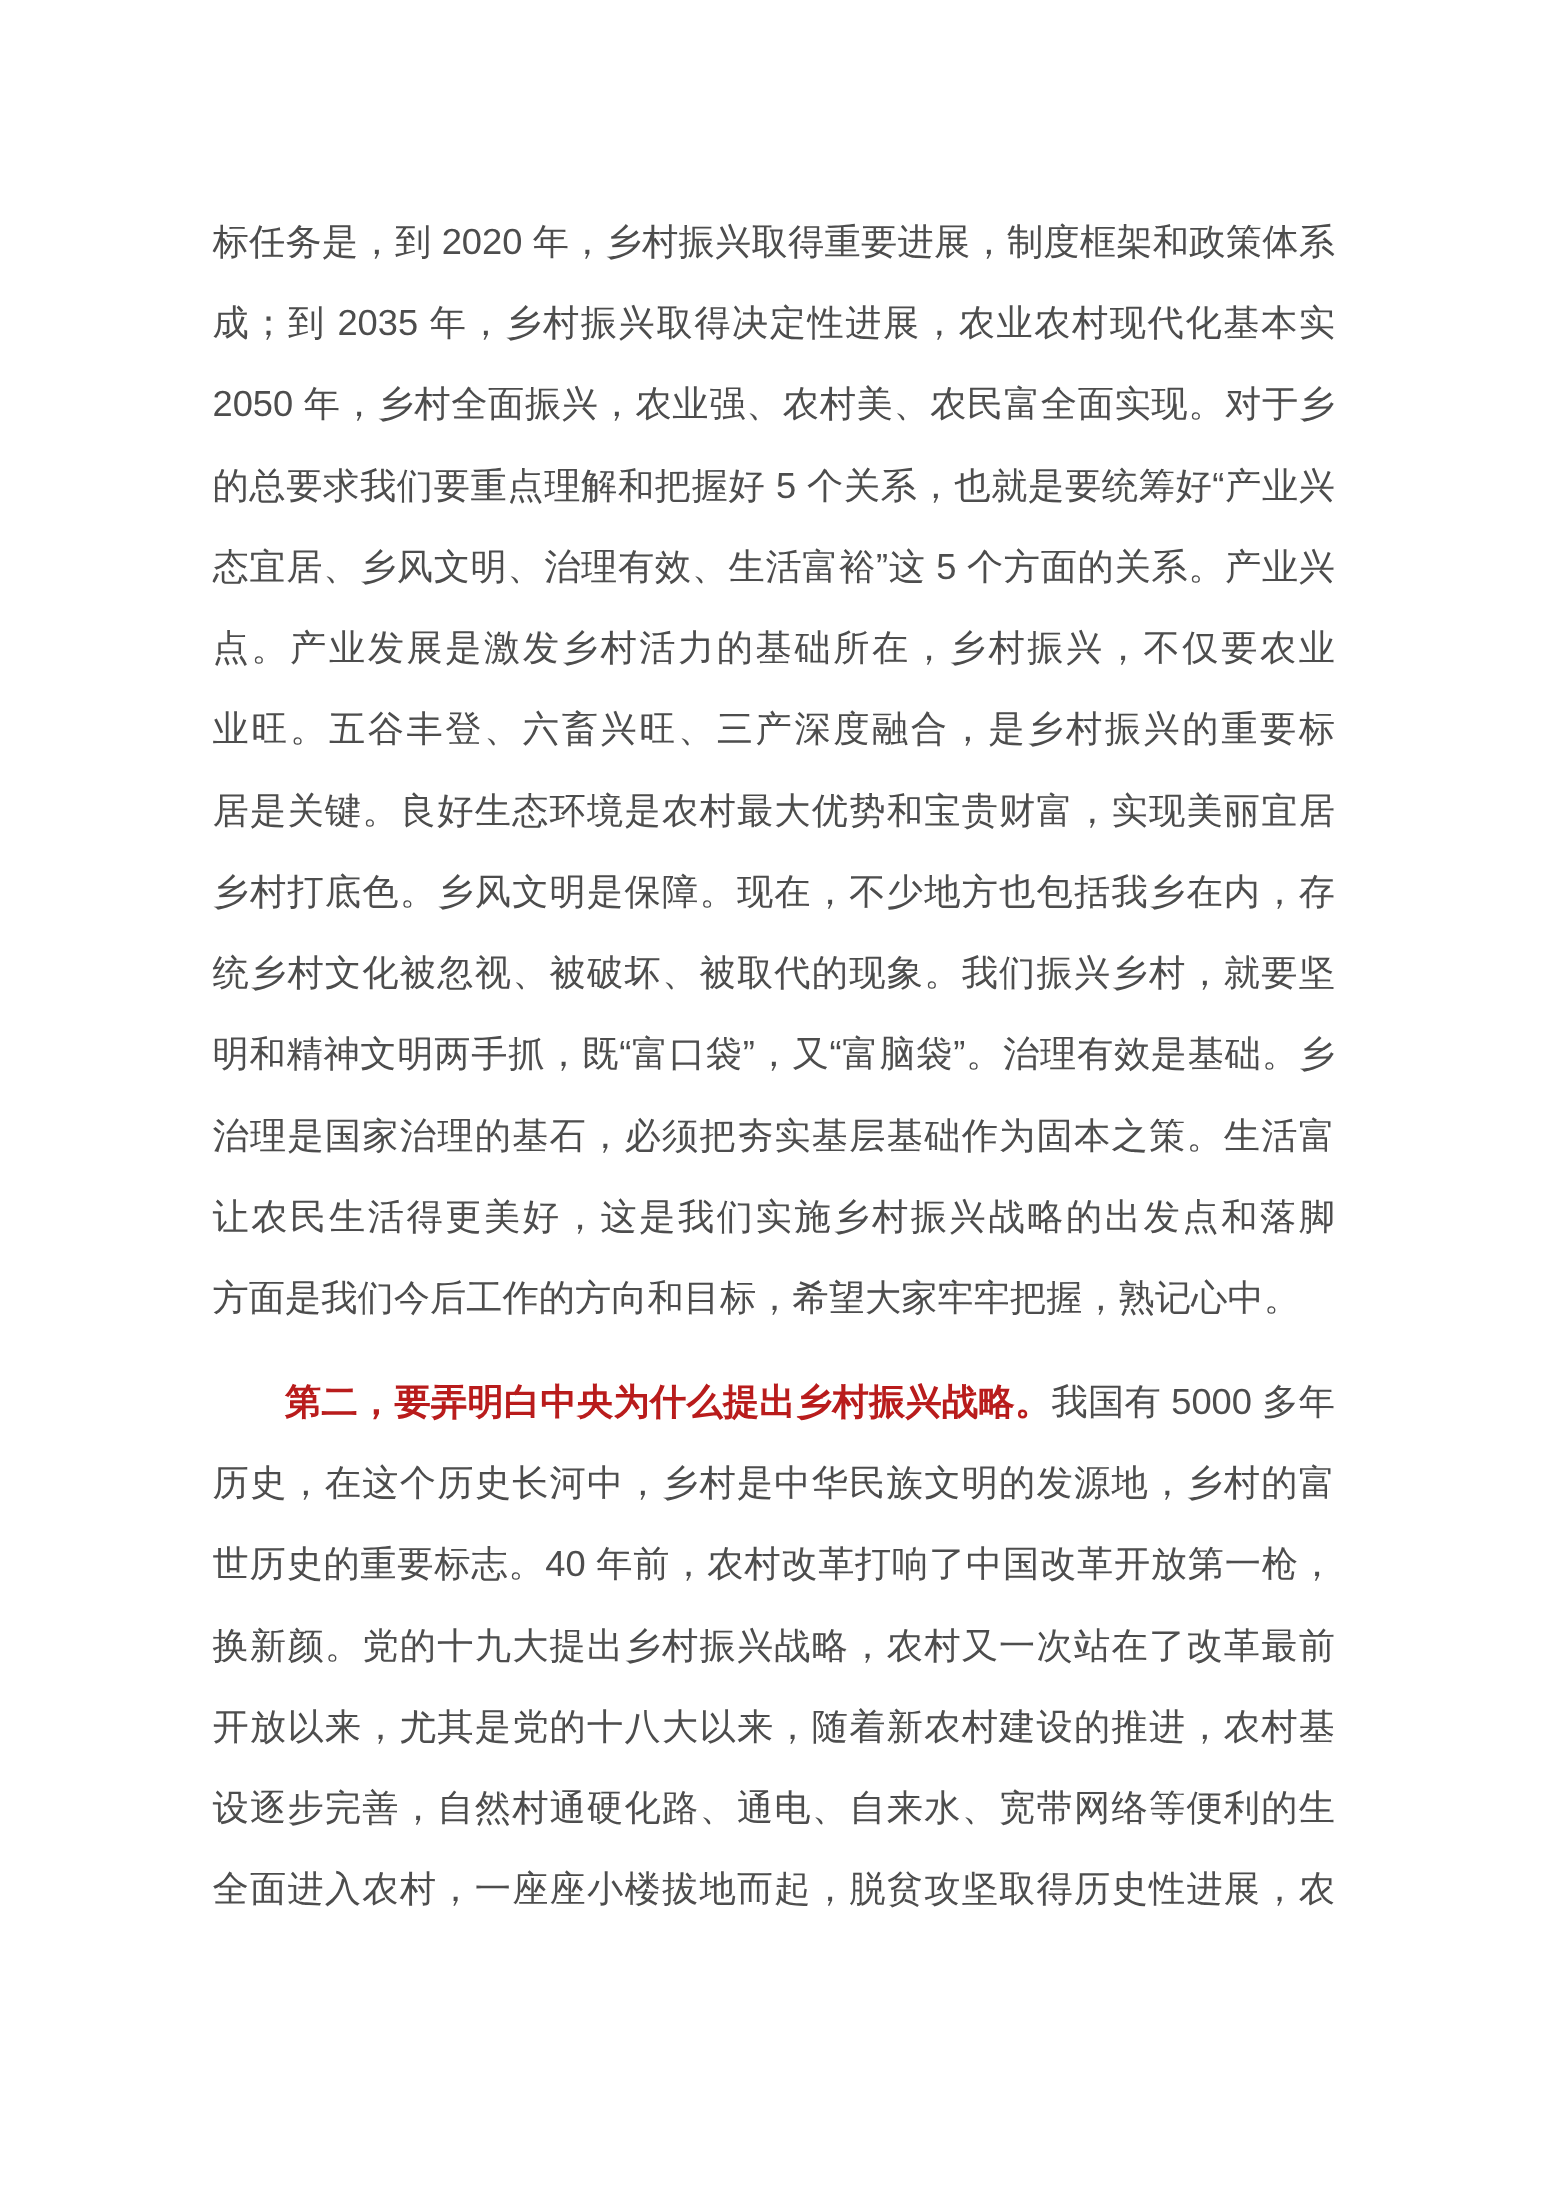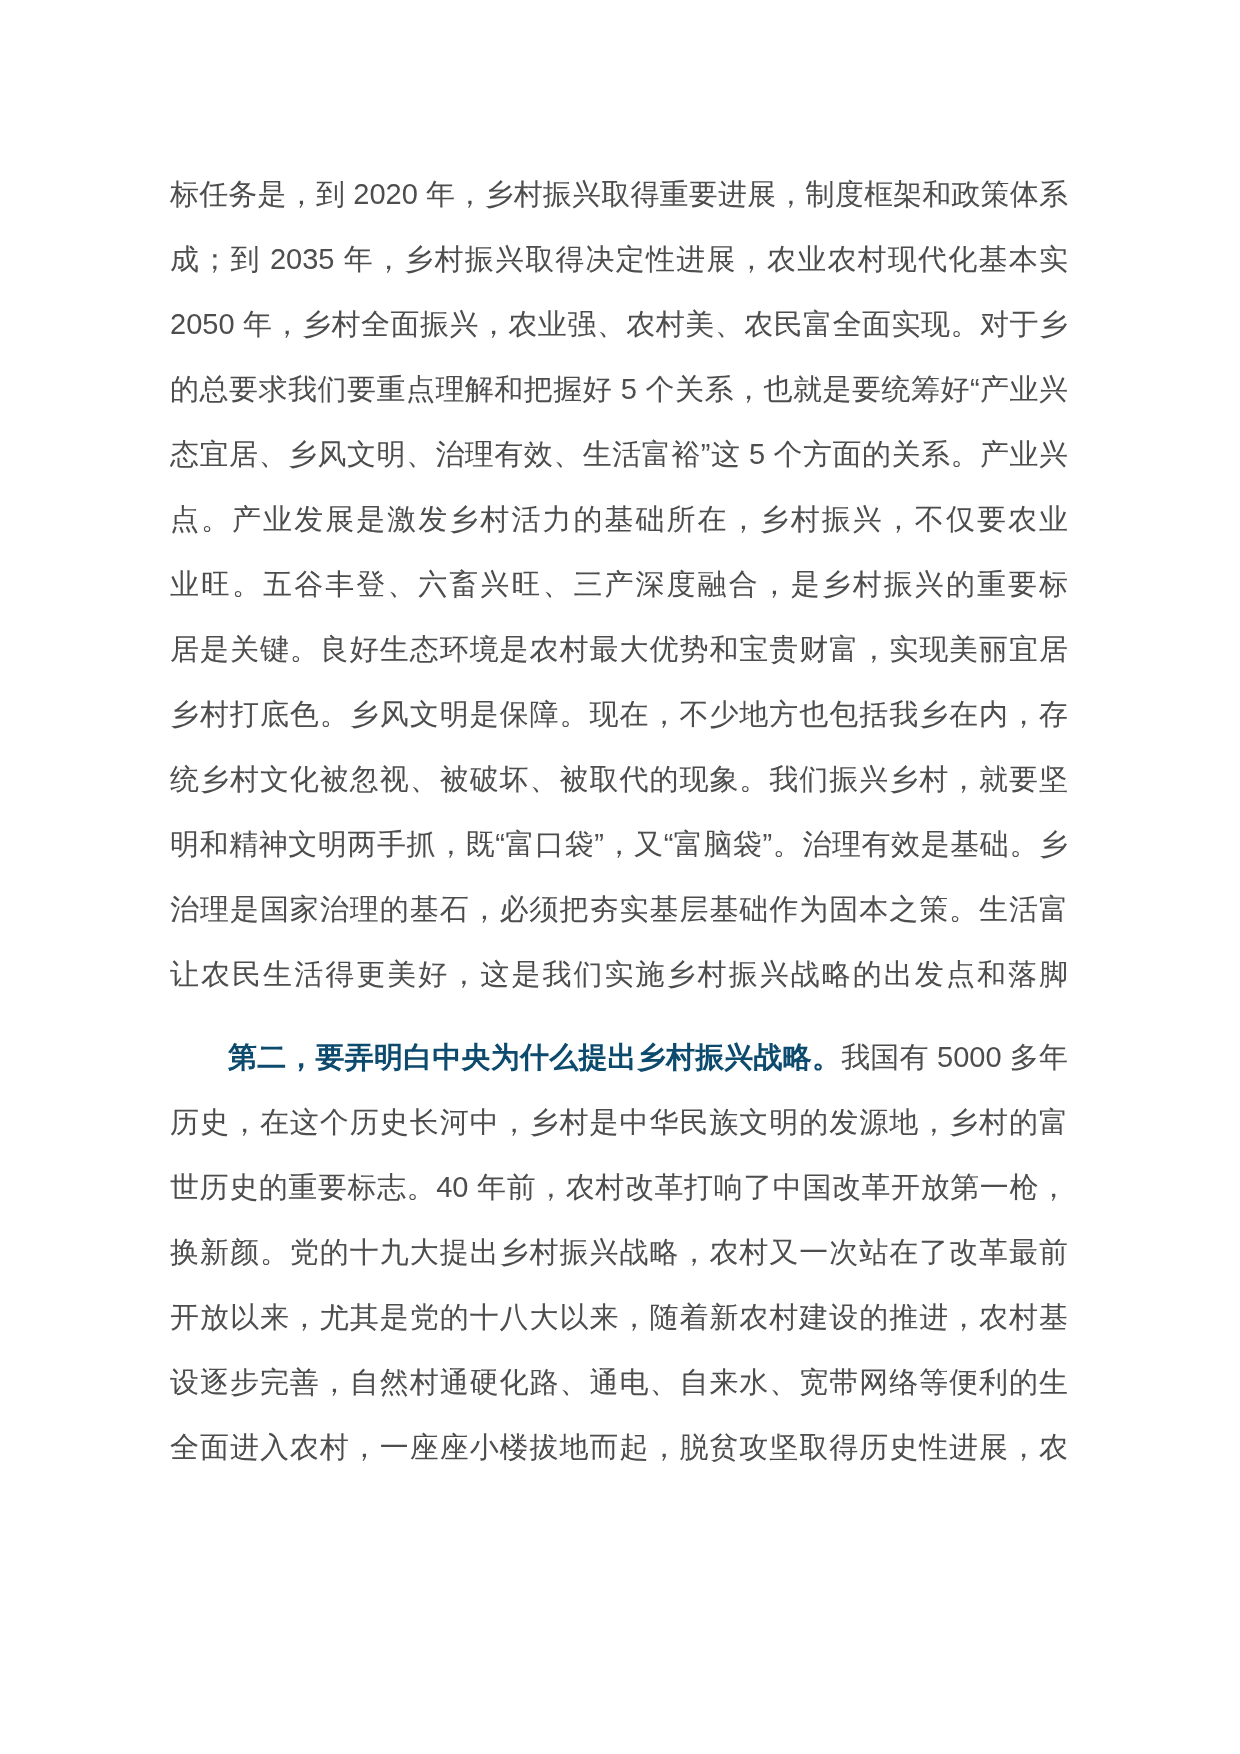--- a/index.html
+++ b/index.html
@@ -32,21 +32,21 @@
     overflow: hidden;
   }
   .line.endpara {
     text-align-last: left;
   }
   .line.firstline-indent {
     text-indent: 58px;
   }
   .lead {
     font-weight: 700;
-    color: #0c4a6e;
+    color: #b91c1c;
   }
 </style>
 </head>
 <body>
 
 <div class="page">
 
   <div class="para">
     <div class="line">标任务是，到 2020 年，乡村振兴取得重要进展，制度框架和政策体系基本形</div>
     <div class="line">成；到 2035 年，乡村振兴取得决定性进展，农业农村现代化基本实现；到</div>
@@ -54,20 +54,21 @@
     <div class="line">的总要求我们要重点理解和把握好 5 个关系，也就是要统筹好“产业兴旺、生</div>
     <div class="line">态宜居、乡风文明、治理有效、生活富裕”这 5 个方面的关系。产业兴旺是重</div>
     <div class="line">点。产业发展是激发乡村活力的基础所在，乡村振兴，不仅要农业兴，更要百</div>
     <div class="line">业旺。五谷丰登、六畜兴旺、三产深度融合，是乡村振兴的重要标志。生态宜</div>
     <div class="line">居是关键。良好生态环境是农村最大优势和宝贵财富，实现美丽宜居要靠美丽</div>
     <div class="line">乡村打底色。乡风文明是保障。现在，不少地方也包括我乡在内，存在一些传</div>
     <div class="line">统乡村文化被忽视、被破坏、被取代的现象。我们振兴乡村，就要坚持物质文</div>
     <div class="line">明和精神文明两手抓，既“富口袋”，又“富脑袋”。治理有效是基础。乡村</div>
     <div class="line">治理是国家治理的基石，必须把夯实基层基础作为固本之策。生活富裕是根本。</div>
     <div class="line">让农民生活得更美好，这是我们实施乡村振兴战略的出发点和落脚点。这五个</div>
+    <div class="line endpara">方面是我们今后工作的方向和目标，希望大家牢牢把握，熟记心中。</div>
   </div>
 
   <div class="para">
     <div class="line firstline-indent"><span class="lead">第二，要弄明白中央为什么提出乡村振兴战略。</span><span>我国有 5000 多年的悠久</span></div>
     <div class="line">历史，在这个历史长河中，乡村是中华民族文明的发源地，乡村的富庶也是盛</div>
     <div class="line">世历史的重要标志。40 年前，农村改革打响了中国改革开放第一枪，从此大地</div>
     <div class="line">换新颜。党的十九大提出乡村振兴战略，农村又一次站在了改革最前沿。改革</div>
     <div class="line">开放以来，尤其是党的十八大以来，随着新农村建设的推进，农村基础设施建</div>
     <div class="line">设逐步完善，自然村通硬化路、通电、自来水、宽带网络等便利的生活设施已</div>
     <div class="line">全面进入农村，一座座小楼拔地而起，脱贫攻坚取得历史性进展，农民物质生</div>

